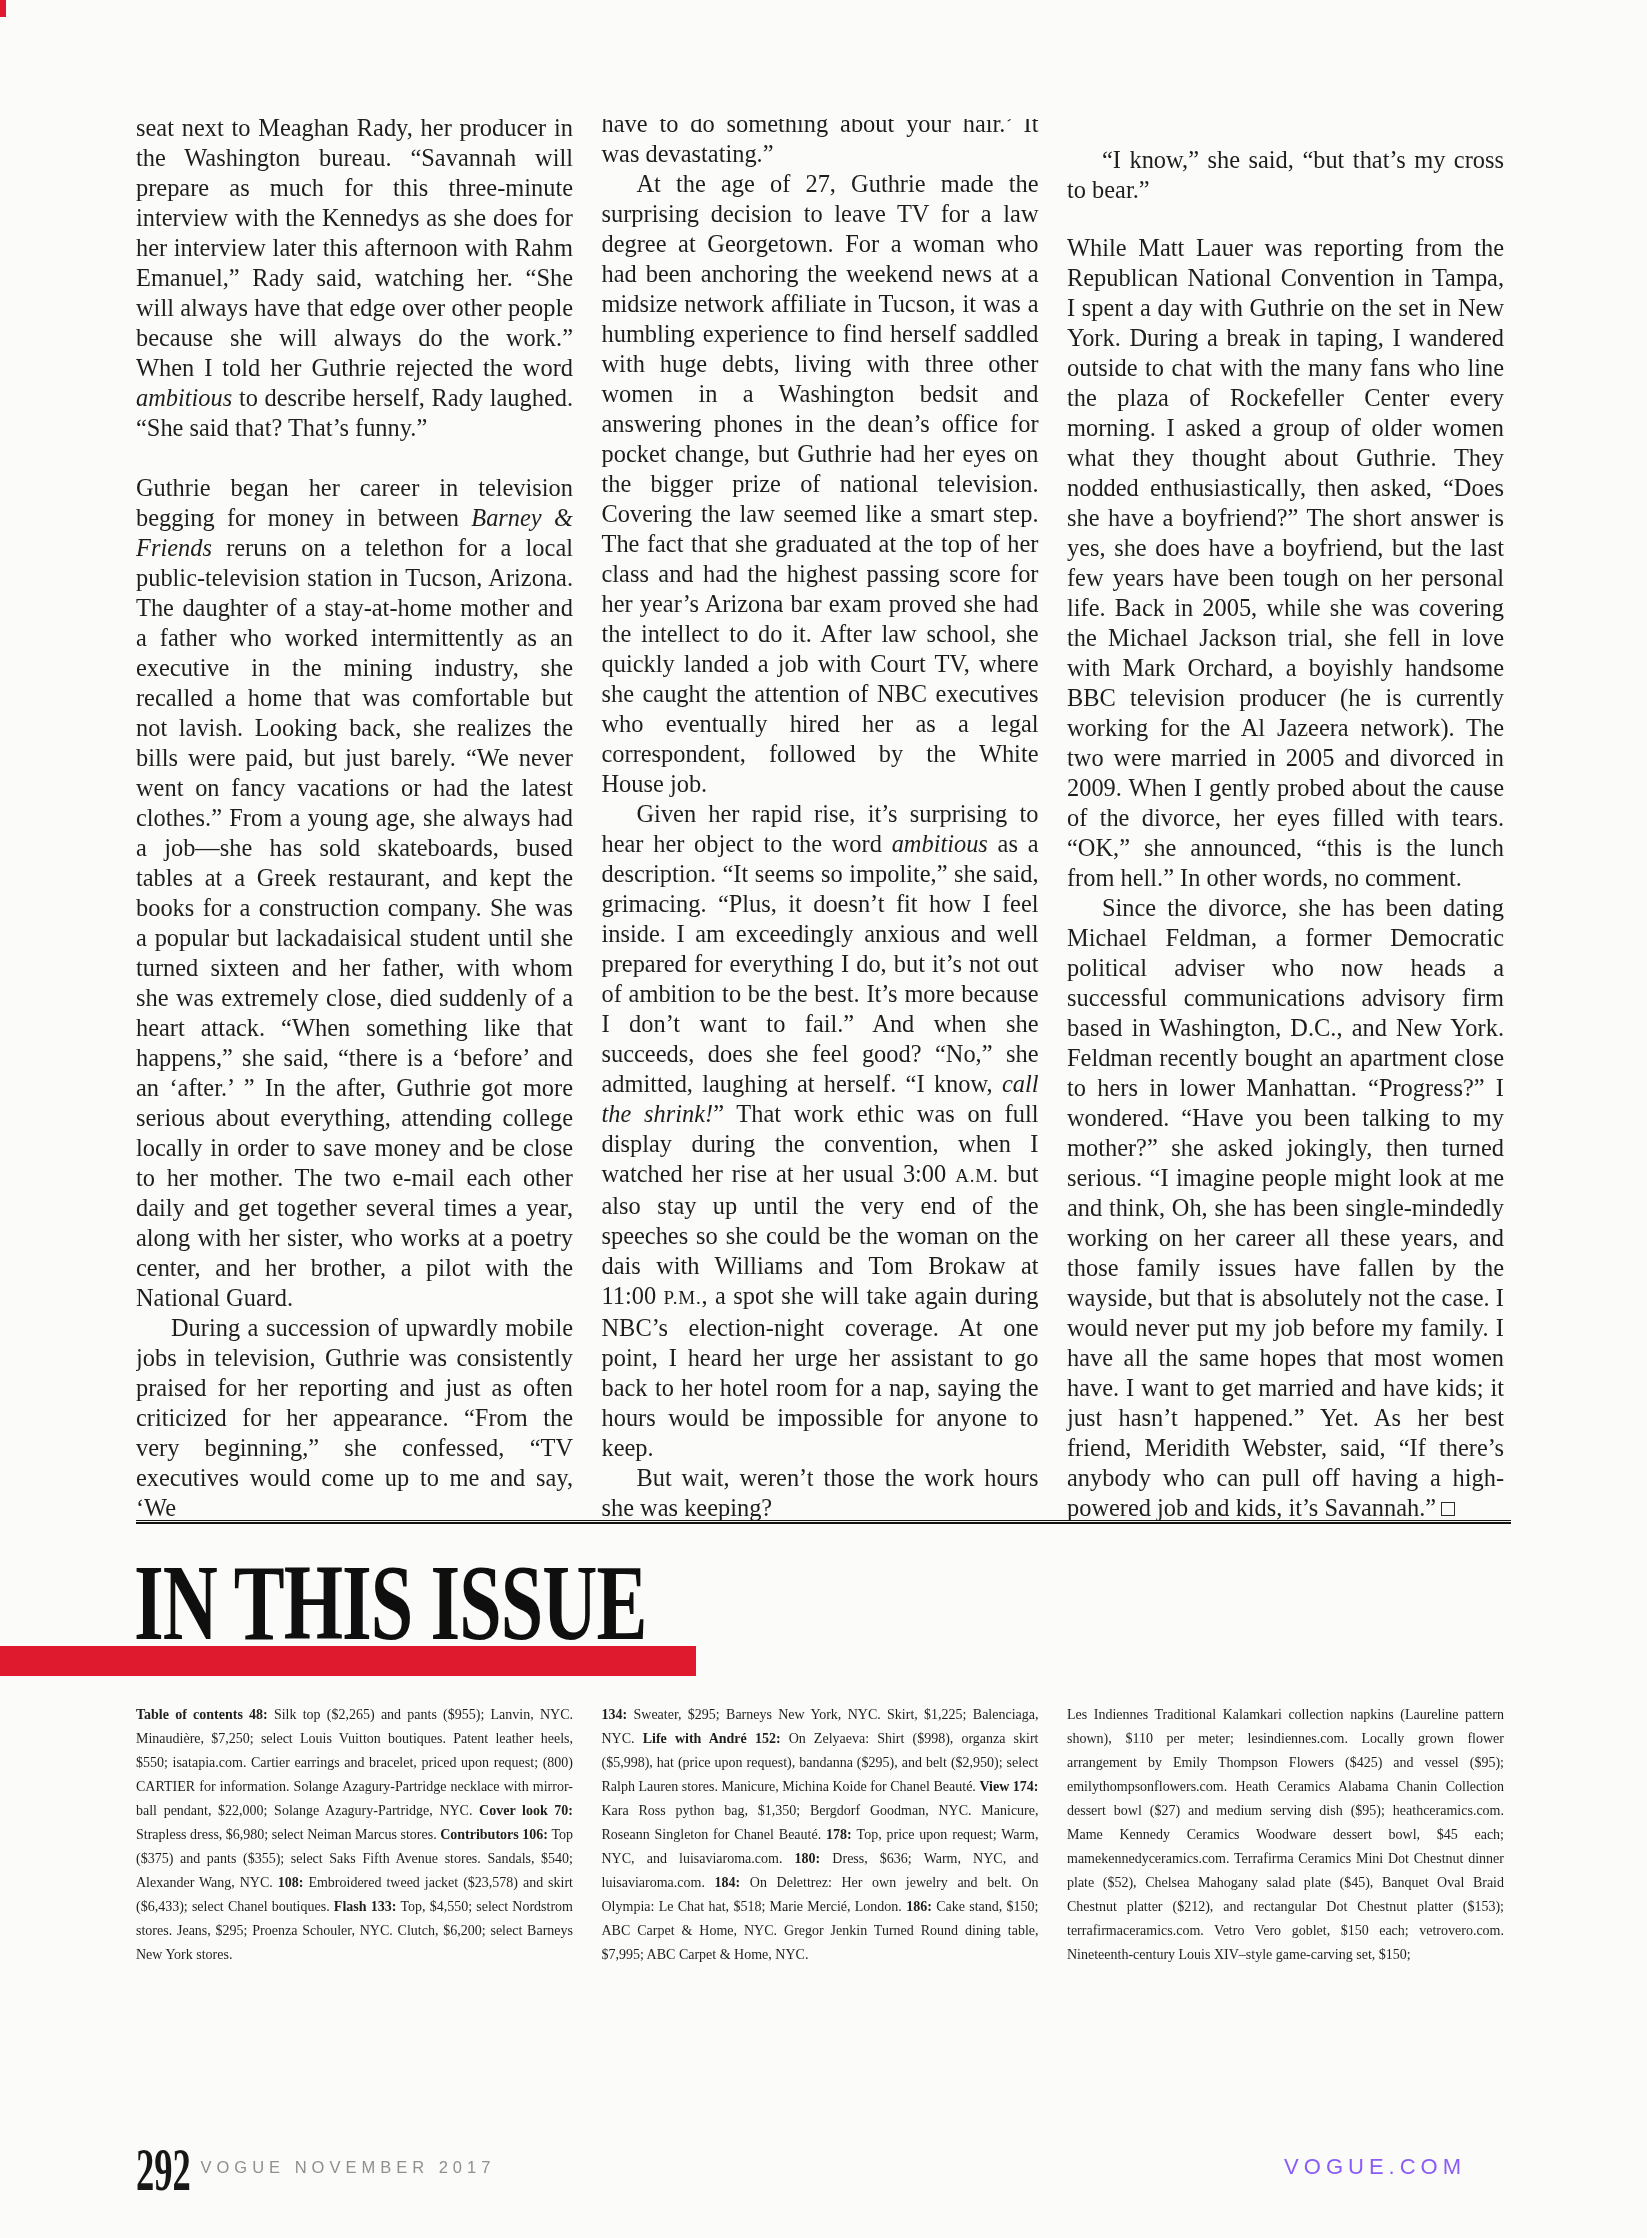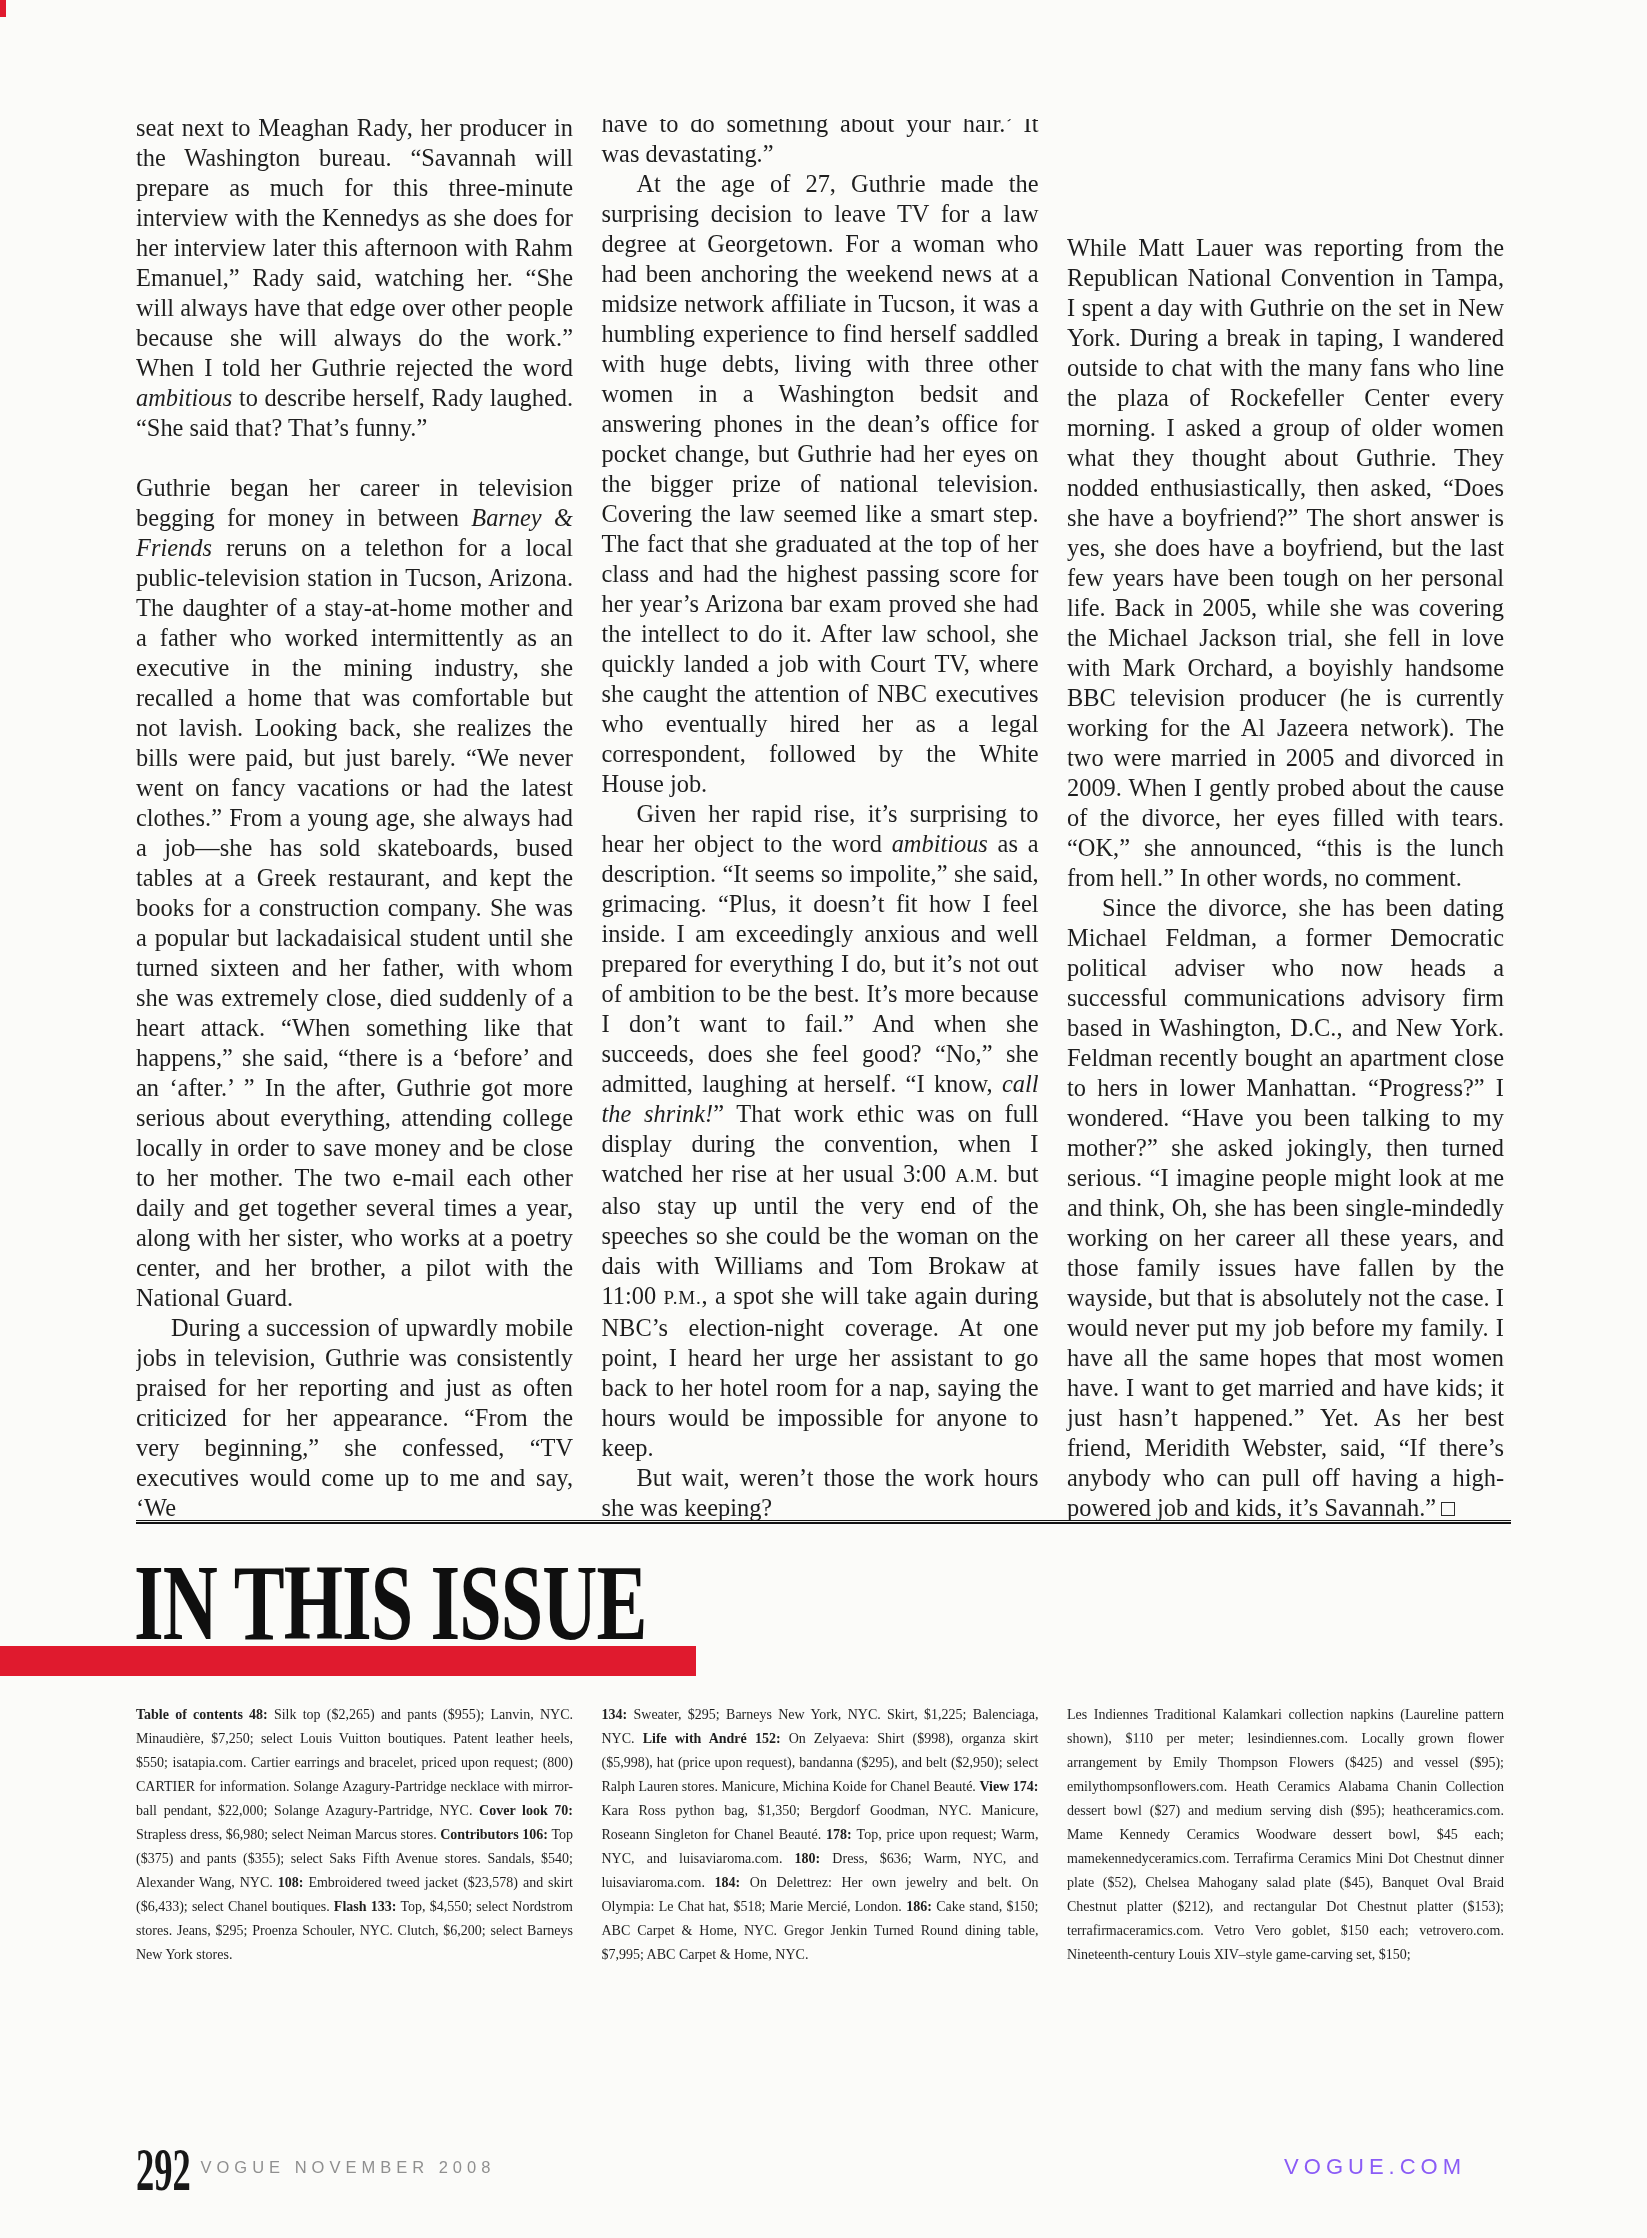--- a/index.html
+++ b/index.html
@@ -118,20 +118,21 @@
         <p class="gap"><span>Guthrie began her career in television begging for money in between </span><span class="seg-italic">Barney &amp; Friends</span><span> reruns on a telethon for a local public-television station in Tucson, Arizona. The daughter of a stay-at-home mother and a father who worked intermittently as an executive in the mining industry, she recalled a home that was comfortable but not lavish. Looking back, she realizes the bills were paid, but just barely. “We never went on fancy vacations or had the latest clothes.” From a young age, she always had a job—she has sold skateboards, bused tables at a Greek restaurant, and kept the books for a construction company. She was a popular but lackadaisical student until she turned sixteen and her father, with whom she was extremely close, died suddenly of a heart attack. “When something like that happens,” she said, “there is a ‘before’ and an ‘after.’ ” In the after, Guthrie got more serious about everything, attending college locally in order to save money and be close to her mother. The two e-mail each other daily and get together several times a year, along with her sister, who works at a poetry center, and her brother, a pilot with the National Guard.</span></p>
         <p class="indent"><span>During a succession of upwardly mobile jobs in television, Guthrie was consistently praised for her reporting and just as often criticized for her appearance. “From the very beginning,” she confessed, “TV executives would come up to me and say, ‘We</span></p>
       </div>
       <div class="col">
         <p><span>have to do something about your hair.’ It was devastating.”</span></p>
         <p class="indent"><span>At the age of 27, Guthrie made the surprising decision to leave TV for a law degree at Georgetown. For a woman who had been anchoring the weekend news at a midsize network affiliate in Tucson, it was a humbling experience to find herself saddled with huge debts, living with three other women in a Washington bedsit and answering phones in the dean’s office for pocket change, but Guthrie had her eyes on the bigger prize of national television. Covering the law seemed like a smart step. The fact that she graduated at the top of her class and had the highest passing score for her year’s Arizona bar exam proved she had the intellect to do it. After law school, she quickly landed a job with Court TV, where she caught the attention of NBC executives who eventually hired her as a legal correspondent, followed by the White House job.</span></p>
         <p class="indent"><span>Given her rapid rise, it’s surprising to hear her object to the word </span><span class="seg-italic">ambitious</span><span> as a description. “It seems so impolite,” she said, grimacing. “Plus, it doesn’t fit how I feel inside. I am exceedingly anxious and well prepared for everything I do, but it’s not out of ambition to be the best. It’s more because I don’t want to fail.” And when she succeeds, does she feel good? “No,” she admitted, laughing at herself. “I know, </span><span class="seg-italic">call the shrink!</span><span>” That work ethic was on full display during the convention, when I watched her rise at her usual 3:00 </span><span class="seg-smallcaps">A.M.</span><span> but also stay up until the very end of the speeches so she could be the woman on the dais with Williams and Tom Brokaw at 11:00 </span><span class="seg-smallcaps">P.M.</span><span>, a spot she will take again during NBC’s election-night coverage. At one point, I heard her urge her assistant to go back to her hotel room for a nap, saying the hours would be impossible for anyone to keep.</span></p>
         <p class="indent"><span>But wait, weren’t those the work hours she was keeping?</span></p>
       </div>
       <div class="col">
+        <p class="indent"><span>“I know,” she said, “but that’s my cross to bear.”</span></p>
         <p class="section-gap"><span>While Matt Lauer was reporting from the Republican National Convention in Tampa, I spent a day with Guthrie on the set in New York. During a break in taping, I wandered outside to chat with the many fans who line the plaza of Rockefeller Center every morning. I asked a group of older women what they thought about Guthrie. They nodded enthusiastically, then asked, “Does she have a boyfriend?” The short answer is yes, she does have a boyfriend, but the last few years have been tough on her personal life. Back in 2005, while she was covering the Michael Jackson trial, she fell in love with Mark Orchard, a boyishly handsome BBC television producer (he is currently working for the Al Jazeera network). The two were married in 2005 and divorced in 2009. When I gently probed about the cause of the divorce, her eyes filled with tears. “OK,” she announced, “this is the lunch from hell.” In other words, no comment.</span></p>
         <p class="indent"><span>Since the divorce, she has been dating Michael Feldman, a former Democratic political adviser who now heads a successful communications advisory firm based in Washington, D.C., and New York. Feldman recently bought an apartment close to hers in lower Manhattan. “Progress?” I wondered. “Have you been talking to my mother?” she asked jokingly, then turned serious. “I imagine people might look at me and think, Oh, she has been single-mindedly working on her career all these years, and those family issues have fallen by the wayside, but that is absolutely not the case. I would never put my job before my family. I have all the same hopes that most women have. I want to get married and have kids; it just hasn’t happened.” Yet. As her best friend, Meridith Webster, said, “If there’s anybody who can pull off having a high-powered job and kids, it’s Savannah.”</span><span class="seg-endmark"></span></p>
       </div>
     </main>
 
   <div class="rule"></div>
 
   <h1 class="issue-heading">IN THIS ISSUE</h1>
 
   <div class="redbar" style="background: rgb(224, 26, 46);"></div>
@@ -144,19 +145,19 @@
         <p><span class="seg-bold">134: </span><span>Sweater, $295; Barneys New York, NYC. Skirt, $1,225; Balenciaga, NYC. </span><span class="seg-bold">Life with André 152: </span><span>On Zelyaeva: Shirt ($998), organza skirt ($5,998), hat (price upon request), bandanna ($295), and belt ($2,950); select Ralph Lauren stores. Manicure, Michina Koide for Chanel Beauté. </span><span class="seg-bold">View 174: </span><span>Kara Ross python bag, $1,350; Bergdorf Goodman, NYC. Manicure, Roseann Singleton for Chanel Beauté. </span><span class="seg-bold">178: </span><span>Top, price upon request; Warm, NYC, and luisaviaroma.com. </span><span class="seg-bold">180: </span><span>Dress, $636; Warm, NYC, and luisaviaroma.com. </span><span class="seg-bold">184: </span><span>On Delettrez: Her own jewelry and belt. On Olympia: Le Chat hat, $518; Marie Mercié, London. </span><span class="seg-bold">186: </span><span>Cake stand, $150; ABC Carpet &amp; Home, NYC. Gregor Jenkin Turned Round dining table, $7,995; ABC Carpet &amp; Home, NYC.</span></p>
       </div>
       <div class="col">
         <p><span>Les Indiennes Traditional Kalamkari collection napkins (Laureline pattern shown), $110 per meter; lesindiennes.com. Locally grown flower arrangement by Emily Thompson Flowers ($425) and vessel ($95); emilythompsonflowers.com. Heath Ceramics Alabama Chanin Collection dessert bowl ($27) and medium serving dish ($95); heathceramics.com. Mame Kennedy Ceramics Woodware dessert bowl, $45 each; mamekennedyceramics.com. Terrafirma Ceramics Mini Dot Chestnut dinner plate ($52), Chelsea Mahogany salad plate ($45), Banquet Oval Braid Chestnut platter ($212), and rectangular Dot Chestnut platter ($153); terrafirmaceramics.com. Vetro Vero goblet, $150 each; vetrovero.com. Nineteenth-century Louis XIV–style game-carving set, $150;</span></p>
       </div>
     </section>
 
   <footer class="page-footer">
     <div class="folio">
       <span class="page-number">292</span>
-      <span class="magazine">VOGUE NOVEMBER 2008</span>
+      <span class="magazine">VOGUE NOVEMBER 2017</span>
     </div>
     <span class="website">VOGUE.COM</span>
   </footer>
 
 </div>
 
 
 </body></html>

